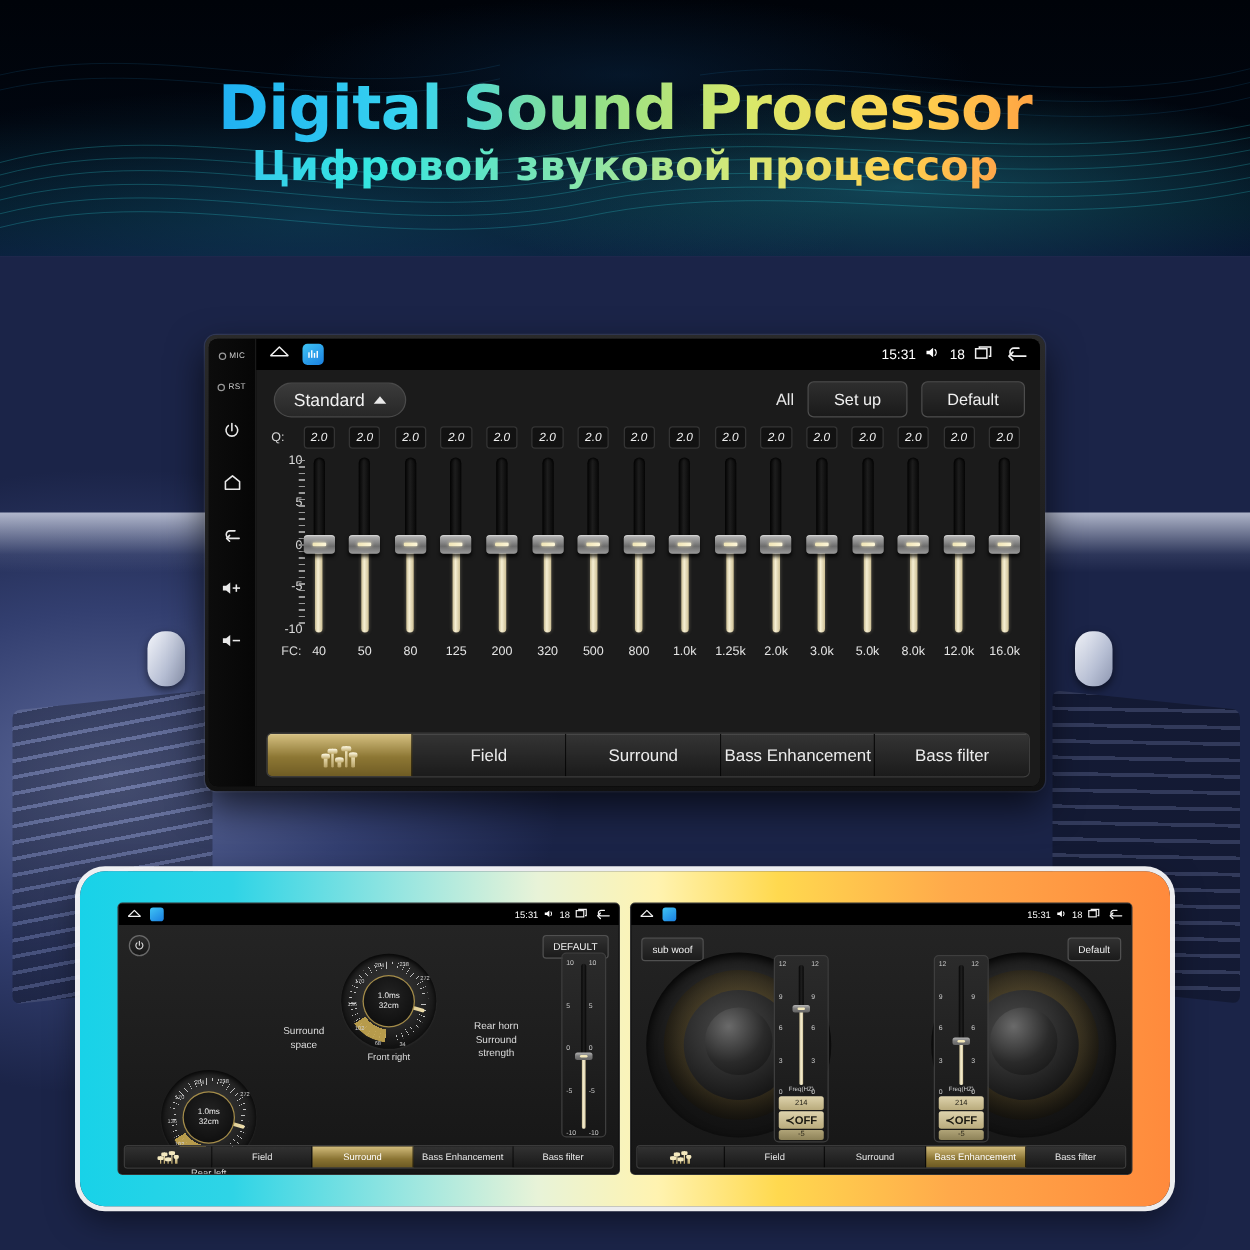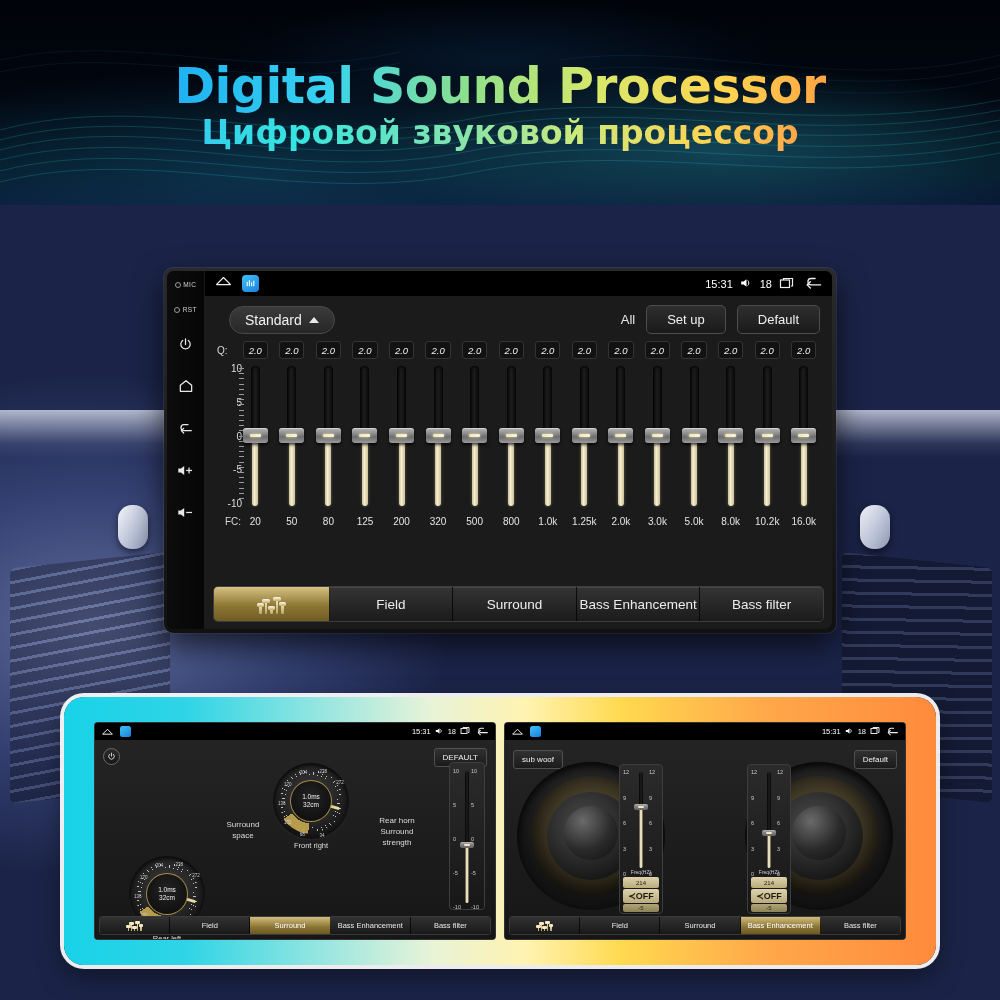--- a/index.html
+++ b/index.html
@@ -116,21 +116,21 @@
   }
   .sb-right { margin-left: auto; display: flex; align-items: center; gap: 7px; color: #fff; font-size: 11px; }
   .app-icon {
     width: 17px; height: 17px; border-radius: 4px;
     background: linear-gradient(145deg,#3fc4f5,#1a7fe0);
     display: flex; align-items: center; justify-content: center;
     font-size: 8px; font-weight: bold; color: #fff;
   }
 
   
-  .eq-head { display:flex; align-items:center; padding: 9px 12px 0 14px; gap: 10px; margin-left: 10px; }
+  .eq-head { display:flex; align-items:center; padding: 9px 12px 0 14px; gap: 10px; }
   .preset-pill {
     background: linear-gradient(180deg,#3b3b3b,#272727);
     border: 1px solid #4a4a4a; border-radius: 17px;
     color: #f2f2f2; font-size: 14px; padding: 5px 15px;
     display:flex; align-items:center; gap: 7px;
   }
   .chev-up { width:0;height:0;border-left:5px solid transparent;border-right:5px solid transparent;border-bottom:6px solid #e9e9e9; }
   .eq-head-right { margin-left:auto; display:flex; align-items:center; gap: 11px; }
   .all-label { color:#e6e6e6; font-size: 13px; text-align: right; }
   .dark-btn {
@@ -640,35 +640,35 @@
                   <div class="track-top"></div>
                   <div class="track-bot"></div>
                   <div class="thumb"></div>
                 </div>
               </div>
             </div>
         </div>
         <div style="position:relative;">
           <span class="fc-label">FC:</span>
           <div class="fc-row" id="fc-row">
-              <div class="fc-cell">20</div>
+              <div class="fc-cell">40</div>
               <div class="fc-cell">50</div>
               <div class="fc-cell">80</div>
               <div class="fc-cell">125</div>
               <div class="fc-cell">200</div>
               <div class="fc-cell">320</div>
               <div class="fc-cell">500</div>
               <div class="fc-cell">800</div>
               <div class="fc-cell">1.0k</div>
               <div class="fc-cell">1.25k</div>
               <div class="fc-cell">2.0k</div>
               <div class="fc-cell">3.0k</div>
               <div class="fc-cell">5.0k</div>
               <div class="fc-cell">8.0k</div>
-              <div class="fc-cell">10.2k</div>
+              <div class="fc-cell">12.0k</div>
               <div class="fc-cell">16.0k</div>
             </div>
         </div>
       </div>
 
       <div class="tabbar" id="main-tabs">
           <div class="tab eqtab active">
             <span class="eq-icon">
               <i style="height: 11px; --t: 4px;"></i>
               <i style="height: 15px; --t: 9px;"></i>

